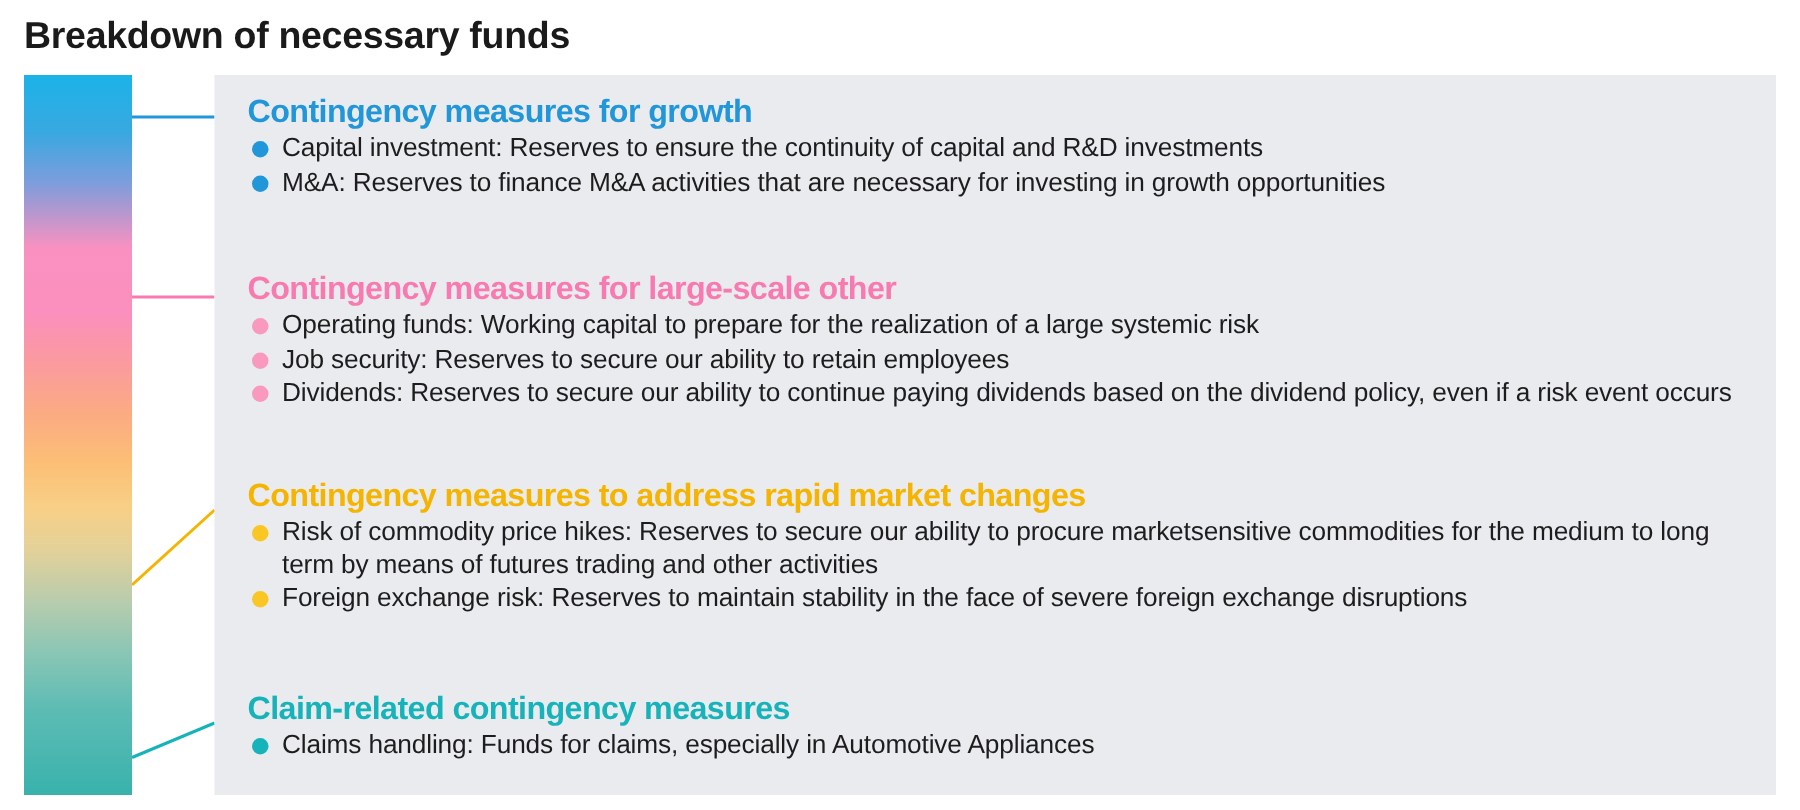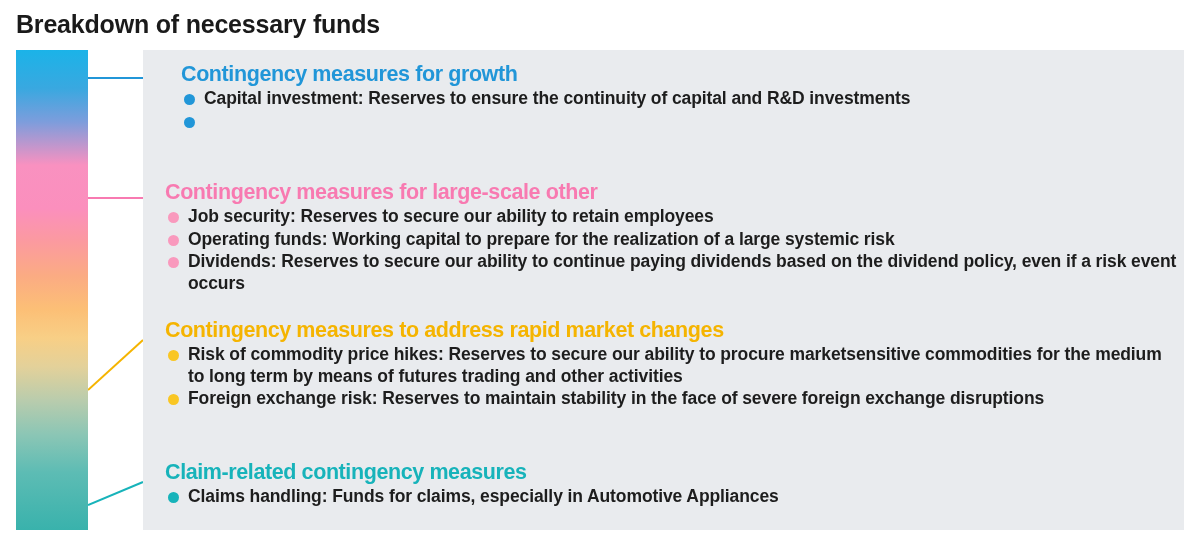--- a/index.html
+++ b/index.html
@@ -83,21 +83,21 @@
     padding: 0 0 1px 22px;
   }
   .bullet-list {
     list-style: none;
     margin: 0;
     padding: 0 0 0 25px;
   }
   .bullet-item {
     position: relative;
     font-size: 17.5px;
-    font-weight: bold;
+    font-weight: normal;
     color: #1d1d1d;
     line-height: 1.24;
     padding-left: 20px;
     margin-bottom: 1px;
     letter-spacing: -0.1px;
   }
   .bullet-dot {
     position: absolute;
     left: 0;
     top: 6px;
@@ -108,21 +108,21 @@
   }
   .g-growth .group-title { color: #2196d8; }
   .g-growth .bullet-dot { background: #2196d8; }
   .g-risk .group-title { color: #f87ab1; }
   .g-risk .bullet-dot { background: #f999bd; }
   .g-market .group-title { color: #f5b400; }
   .g-market .bullet-dot { background: #f9c623; }
   .g-claim .group-title { color: #17b3ba; }
   .g-claim .bullet-dot { background: #17b3ba; }
 
-  .grp-growth { position: absolute; top: 12px; left: 16px; width: 1035px; }
+  .grp-growth { position: absolute; top: 12px; left: 0; width: 1035px; }
   .grp-risk   { position: absolute; top: 130px; left: 0; width: 1035px; }
   .grp-market { position: absolute; top: 268px; left: 0; width: 1035px; }
   .grp-claim  { position: absolute; top: 410px; left: 0; width: 1035px; }
 </style>
 </head>
 <body>
 
 <div class="page">
 
   <div class="page-title">Breakdown of necessary funds</div>
@@ -142,34 +142,35 @@
 
     <div class="group g-growth grp-growth">
       <div class="group-title">Contingency measures for growth</div>
       <ul class="bullet-list">
         <li class="bullet-item">
           <span class="bullet-dot"></span>
           <span>Capital investment: Reserves to ensure the continuity of capital and R&amp;D investments</span>
         </li>
         <li class="bullet-item">
           <span class="bullet-dot"></span>
+          <span>M&amp;A: Reserves to finance M&amp;A activities that are necessary for investing in growth opportunities</span>
         </li>
       </ul>
     </div>
 
     <div class="group g-risk grp-risk">
       <div class="group-title">Contingency measures for large-scale other</div>
       <ul class="bullet-list">
         <li class="bullet-item">
           <span class="bullet-dot"></span>
+          <span>Operating funds: Working capital to prepare for the realization of a large systemic risk</span>
+        </li>
+        <li class="bullet-item">
+          <span class="bullet-dot"></span>
           <span>Job security: Reserves to secure our ability to retain employees</span>
-        </li>
-        <li class="bullet-item">
-          <span class="bullet-dot"></span>
-          <span>Operating funds: Working capital to prepare for the realization of a large systemic risk</span>
         </li>
         <li class="bullet-item">
           <span class="bullet-dot"></span>
           <span>Dividends: Reserves to secure our ability to continue paying dividends based on the dividend policy, even if a risk event occurs</span>
         </li>
       </ul>
     </div>
 
     <div class="group g-claim grp-claim">
       <div class="group-title">Claim-related contingency measures</div>

